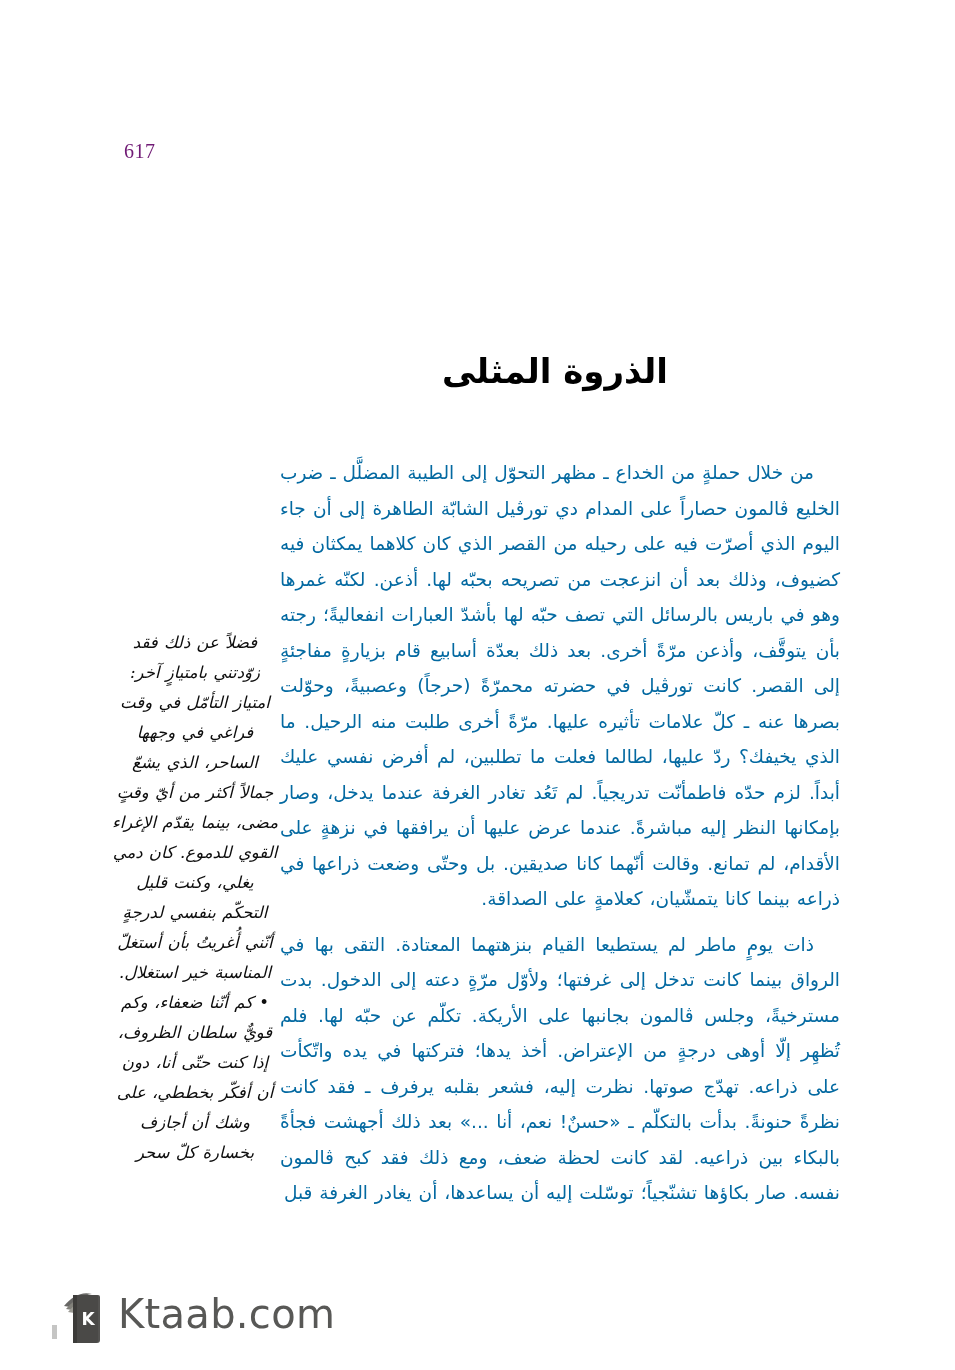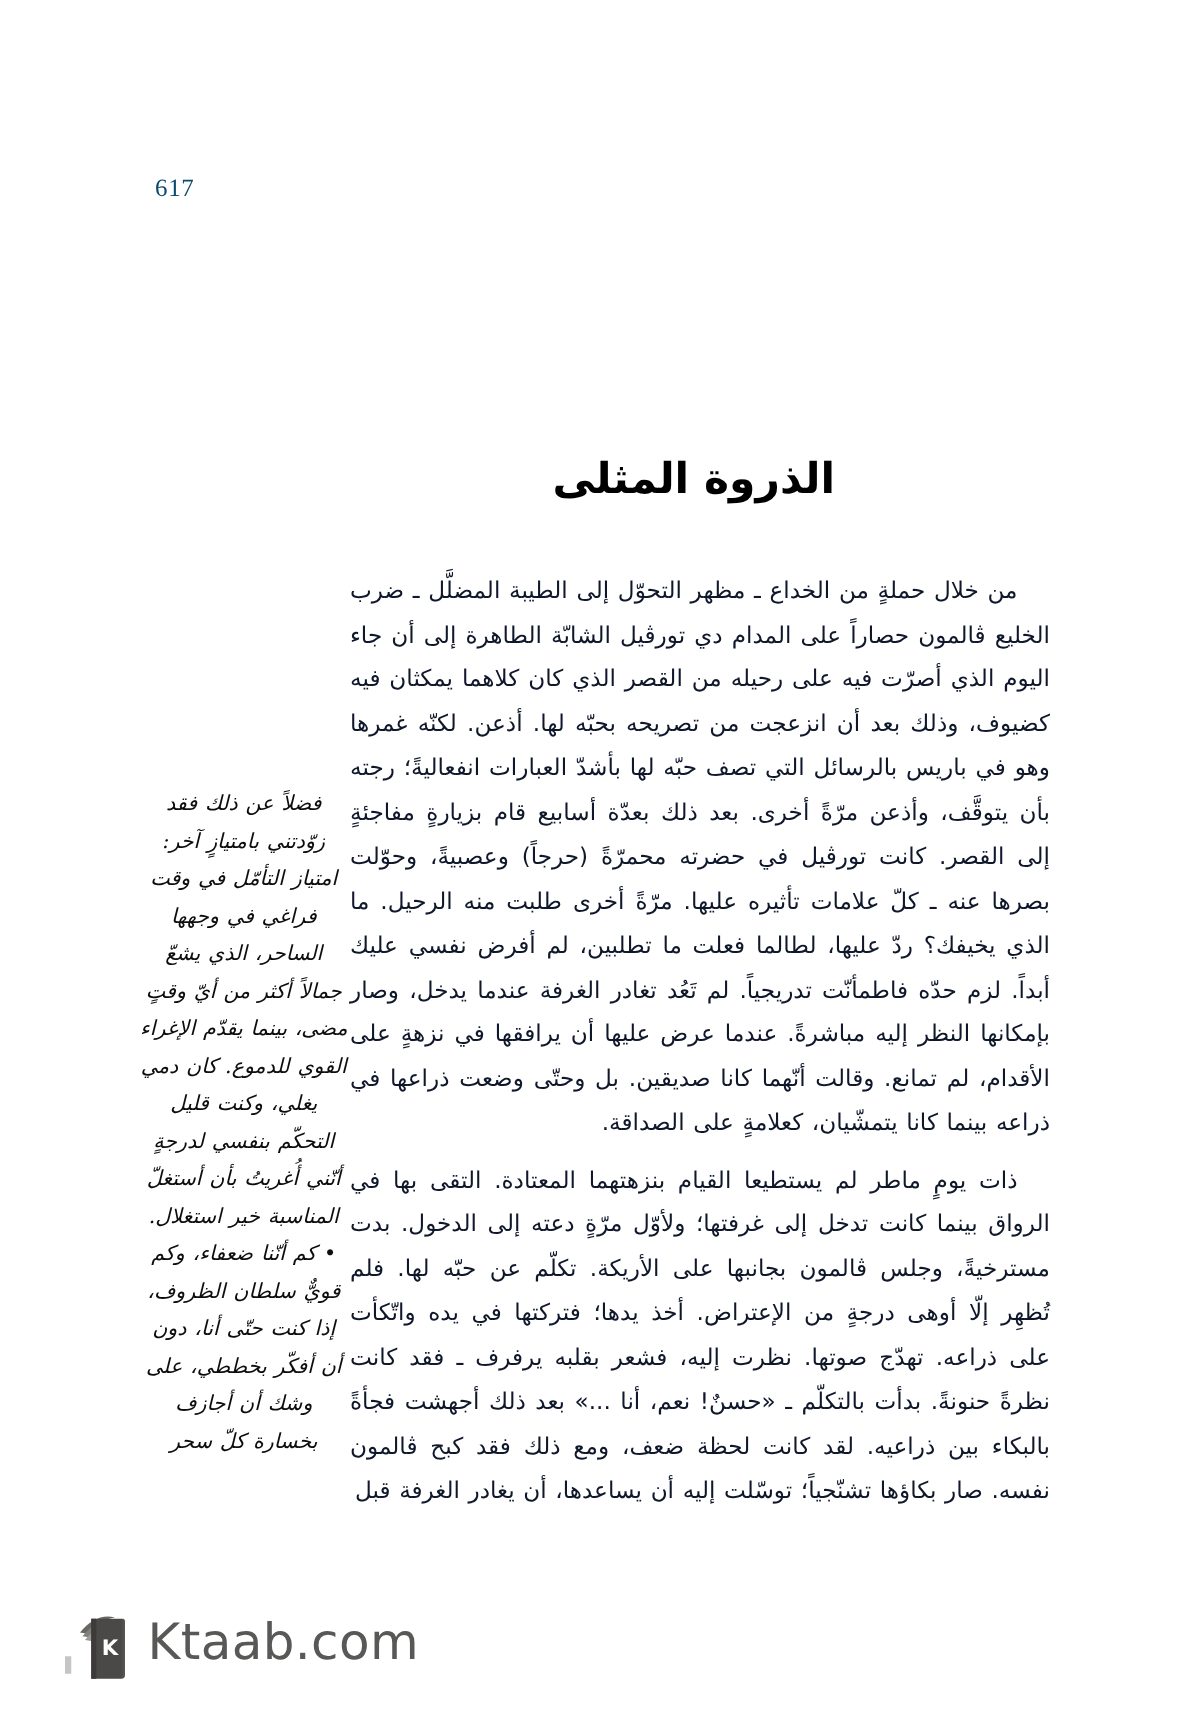--- a/index.html
+++ b/index.html
@@ -25,28 +25,28 @@
 
   
   .folio {
     position: absolute;
     left: 124px;
     top: 140px;
     direction: ltr;
     font-family: "Liberation Serif", "DejaVu Serif", serif;
     font-size: 20px;
     letter-spacing: 0.5px;
-    color: #0c4a6e;
+    color: #701a75;
   }
 
   
   .chapter-title {
     position: absolute;
     right: 115px;
-    top: 340px;
+    top: 328px;
     width: 570px;
     text-align: center;
     direction: rtl;
     font-family: "DejaVu Sans", "Liberation Sans", sans-serif;
     font-weight: bold;
     font-size: 34px;
     letter-spacing: 0px;
     color: #000000;
   }
 
@@ -55,21 +55,21 @@
     position: absolute;
     right: 115px;
     top: 455px;
     width: 560px;
     direction: rtl;
     text-align: justify;
     text-align-last: right;
     font-family: "DejaVu Sans", "Liberation Sans", sans-serif;
     font-size: 18.5px;
     line-height: 35.5px;
-    color: #0f172a;
+    color: #0369a1;
     word-spacing: 1px;
   }
 
   .body-column p {
     margin: 0 0 10px 0;
     text-indent: 26px;
   }
 
   .body-column p:last-child {
     margin-bottom: 16px;

